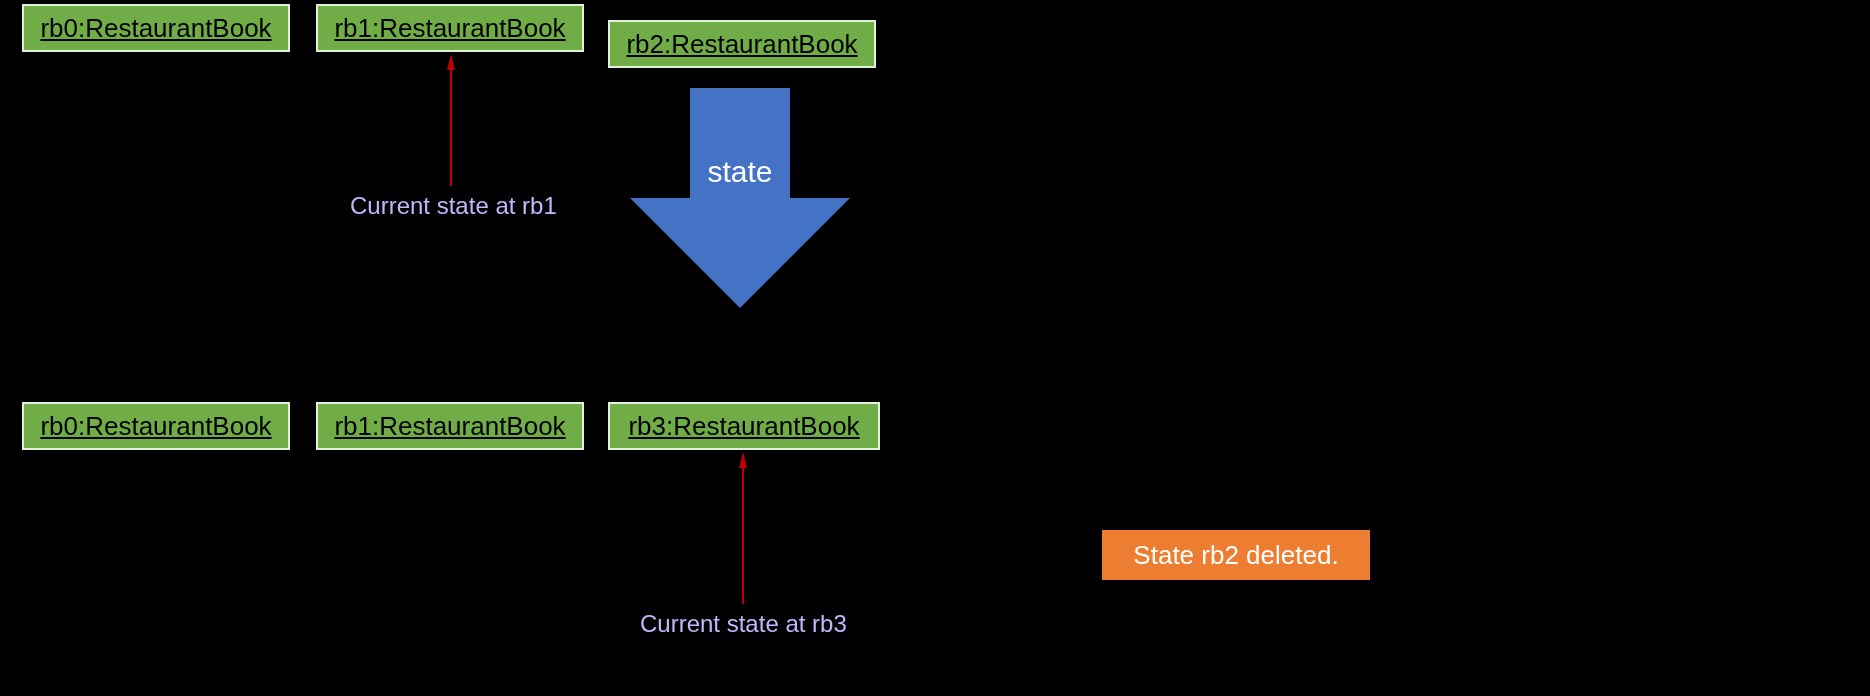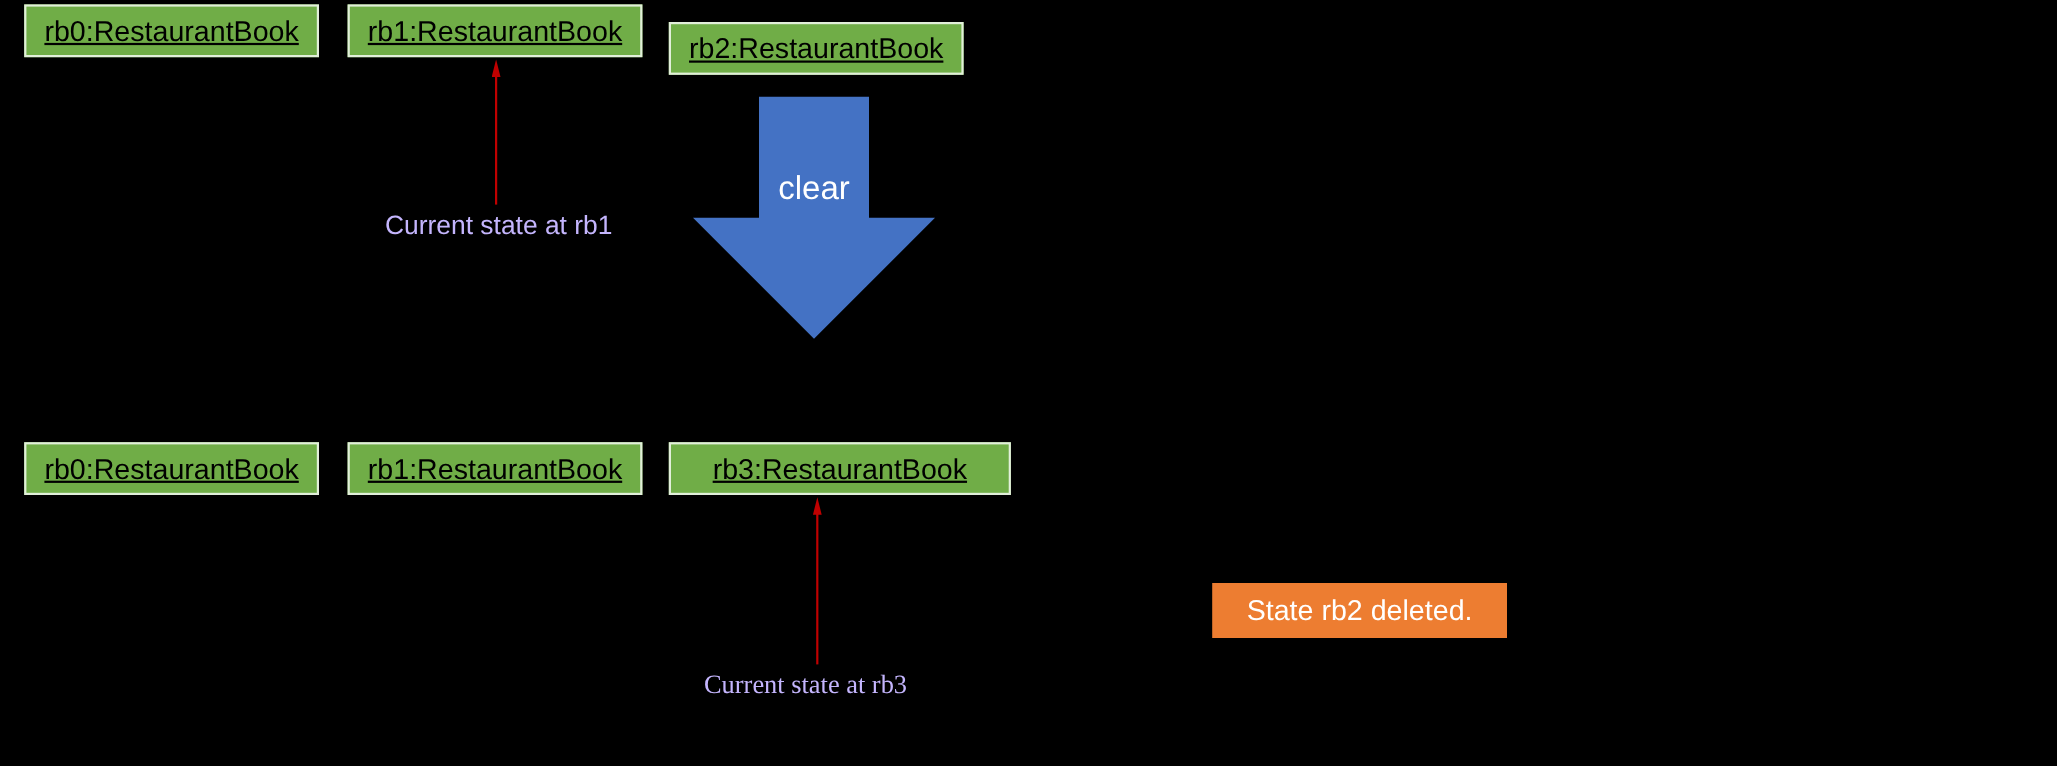--- a/index.html
+++ b/index.html
@@ -72,33 +72,33 @@
         <path d="M0,0 L8,2 L0,4 Z" fill="#c00000"></path>
       </marker>
     </defs>
     <line x1="2" y1="130" x2="2" y2="6" stroke="#c00000" stroke-width="2" marker-end="url(#arrTop)"></line>
   </svg>
   <div class="pointer-text" style="left:350px; top:192px;">Current state at rb1</div>
 
   <svg class="abs" style="left:630px; top:88px;" width="220" height="220">
     <path d="M60 0 H160 V110 H220 L110 220 L0 110 H60 Z" fill="#4472c4"></path>
   </svg>
-  <div class="arrow-label" style="left:700px; top:155px; width:80px;">clear</div>
+  <div class="arrow-label" style="left:700px; top:155px; width:80px;">state</div>
 
   <div class="box" style="left:22px;  top:402px; width:268px; height:48px;">rb0:RestaurantBook</div>
 
   <div class="box" style="left:316px; top:402px; width:268px; height:48px;">rb1:RestaurantBook</div>
 
-  <div class="box" style="left:608px; top:402px; width:311px; height:48px;">rb3:RestaurantBook</div>
+  <div class="box" style="left:608px; top:402px; width:272px; height:48px;">rb3:RestaurantBook</div>
 
   <svg class="abs" style="left:741px; top:454px;" width="4" height="150">
     <defs>
       <marker id="arrBot" markerWidth="8" markerHeight="8" refX="4" refY="2" orient="auto">
         <path d="M0,0 L8,2 L0,4 Z" fill="#c00000"></path>
       </marker>
     </defs>
     <line x1="2" y1="150" x2="2" y2="6" stroke="#c00000" stroke-width="2" marker-end="url(#arrBot)"></line>
   </svg>
-  <div class="pointer-text" style="left:640px; top:610px;font-family:Liberation Serif, serif;">Current state at rb3</div>
+  <div class="pointer-text" style="left:640px; top:610px;">Current state at rb3</div>
 
   <div class="note" style="left:1102px; top:530px; width:268px; height:50px;">State rb2 deleted.</div>
 
 </div>
 
 </body></html>

